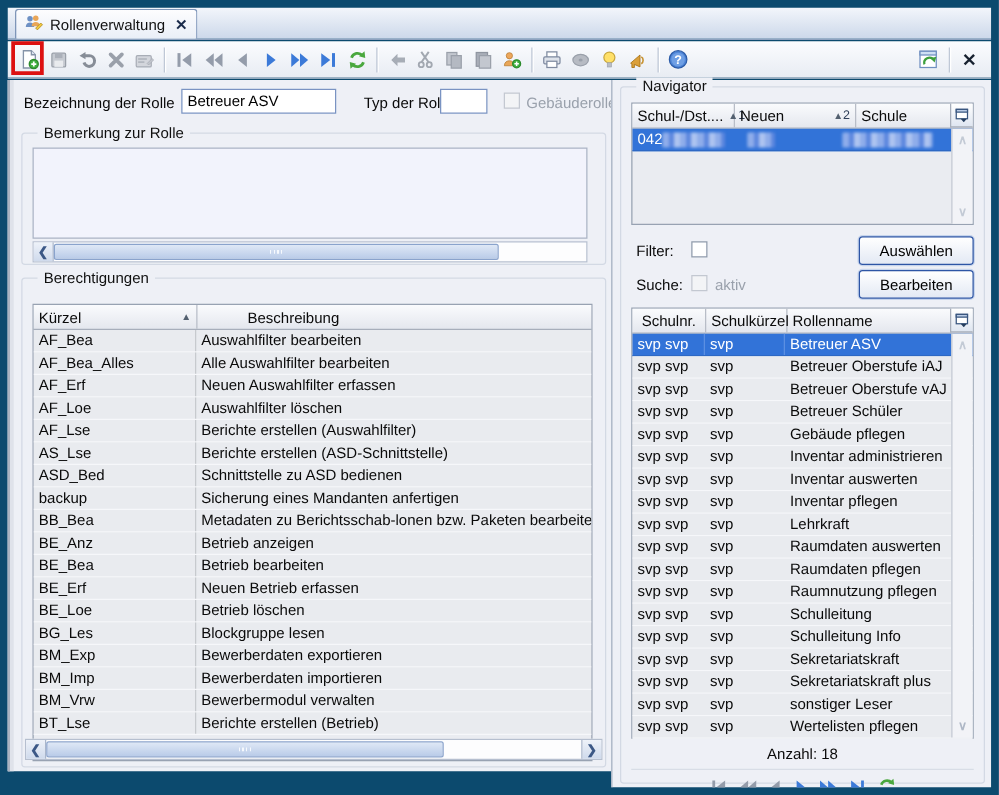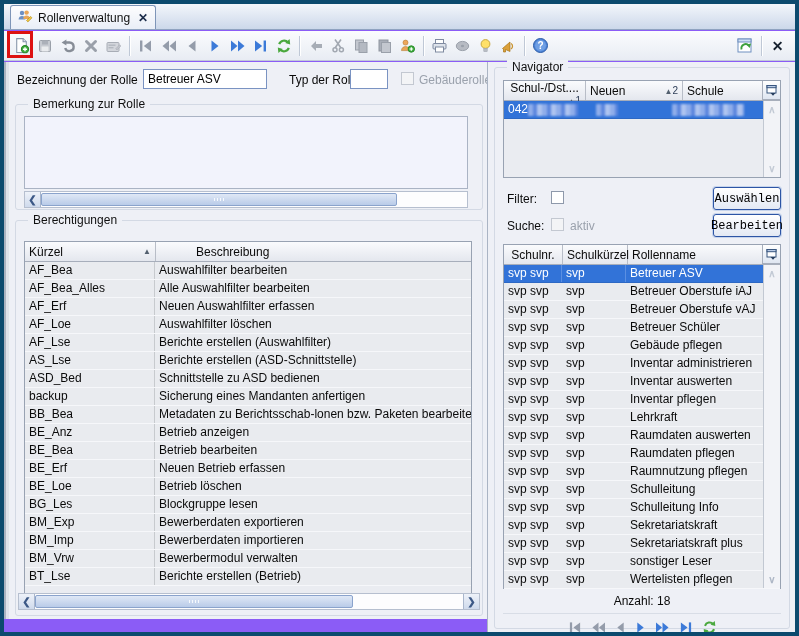--- a/index.html
+++ b/index.html
@@ -1,17 +1,17 @@
 <!DOCTYPE html>
 <html><head>
 <meta charset="utf-8">
 <style>
   html,body{margin:0;padding:0;background:#9aa4b4;}
   *{box-sizing:border-box;font-family:"Liberation Sans",sans-serif;}
-  .window{position:relative;width:799px;height:636px;background:#8b5cf6;border:4px solid #0c4a6e;overflow:hidden;}
+  .window{position:relative;width:799px;height:636px;background:#0c4a6e;border:6px solid #0c4a6e;overflow:hidden;}
 
   
   .tabbar{position:absolute;left:0;top:0;right:0;height:26px;
     background:linear-gradient(#f3f6fb,#ccd8ea);border-bottom:1px solid #8fa3c0;display:flex;align-items:flex-end;padding-left:6px;}
   .tab{height:24px;display:flex;align-items:center;gap:5px;padding:0 7px 0 6px;
     background:linear-gradient(#fdfdfe,#e9eef7);border:1px solid #7e95b8;border-bottom:none;
     border-radius:3px 3px 0 0;font-size:12px;color:#111;}
   .tab-close{font-size:12px;font-weight:bold;color:#1a2b4a;margin-left:3px;cursor:default;line-height:10px;}
 
   
@@ -67,23 +67,23 @@
 
   
   .vscroll{position:absolute;top:20px;bottom:0;right:0;width:17px;background:#f2f3f7;border-left:1px solid #c2c8d2;}
   .vchev{position:absolute;left:0;right:0;text-align:center;font-size:10px;font-weight:bold;color:#c3cad5;}
 
   
   .fieldbtn{position:absolute;right:0;top:0;width:18px;height:19px;border-left:1px solid #a7aebb;border-bottom:1px solid #a7aebb;
     background:linear-gradient(#ffffff,#dfe6f1);display:flex;align-items:center;justify-content:center;}
 
   
-  .btn{position:absolute;width:68px;height:23px;border:1px solid #2d55a5;border-radius:3px;
+  .btn{position:absolute;width:92px;height:23px;border:1px solid #2d55a5;border-radius:3px;
     background:linear-gradient(#ffffff,#e3e9f4);font-size:12px;color:#000;display:flex;align-items:center;justify-content:center;
-    box-shadow:0 0 0 1px #c6d4ec;font-family:Liberation Mono, monospace;}
+    box-shadow:0 0 0 1px #c6d4ec;}
   .checkbox{width:13px;height:13px;background:#fff;border:1px solid #8e99ab;display:inline-block;}
   .checkbox.dis{background:#f3f4f6;border-color:#c3c8d1;}
 
   
   .redact{position:absolute;top:3px;height:12px;border-radius:1px;filter:blur(1.2px);
     background:repeating-linear-gradient(90deg,#8fadea 0 5px,#5d87de 5px 9px,#aec4f0 9px 14px);}
 
   
   .recnav{display:flex;align-items:center;justify-content:center;gap:9px;}
   .recnav svg{display:block;}
@@ -389,21 +389,21 @@
       </div>
     </div>
   </div>
 
   <div class="right-panel">
     <div class="grp" style="left:6px;right:5px;top:5px;bottom:3px;">
       <legend>Navigator</legend>
 
       <div class="tbl" style="left:8px;right:8px;top:12px;height:98px;">
         <div class="thead">
-          <div class="th" style="width:82px;flex-direction:column;">
+          <div class="th" style="width:82px;">
             <span>Schul-/Dst....</span>
             <span class="sort">▲<span class="sortnum">1</span></span>
           </div>
           <div class="th" style="width:97px;">
             <span>Neuen</span>
             <span class="sort">▲<span class="sortnum">2</span></span>
           </div>
           <div class="th" style="flex:1;">
             <span>Schule</span>
           </div>

